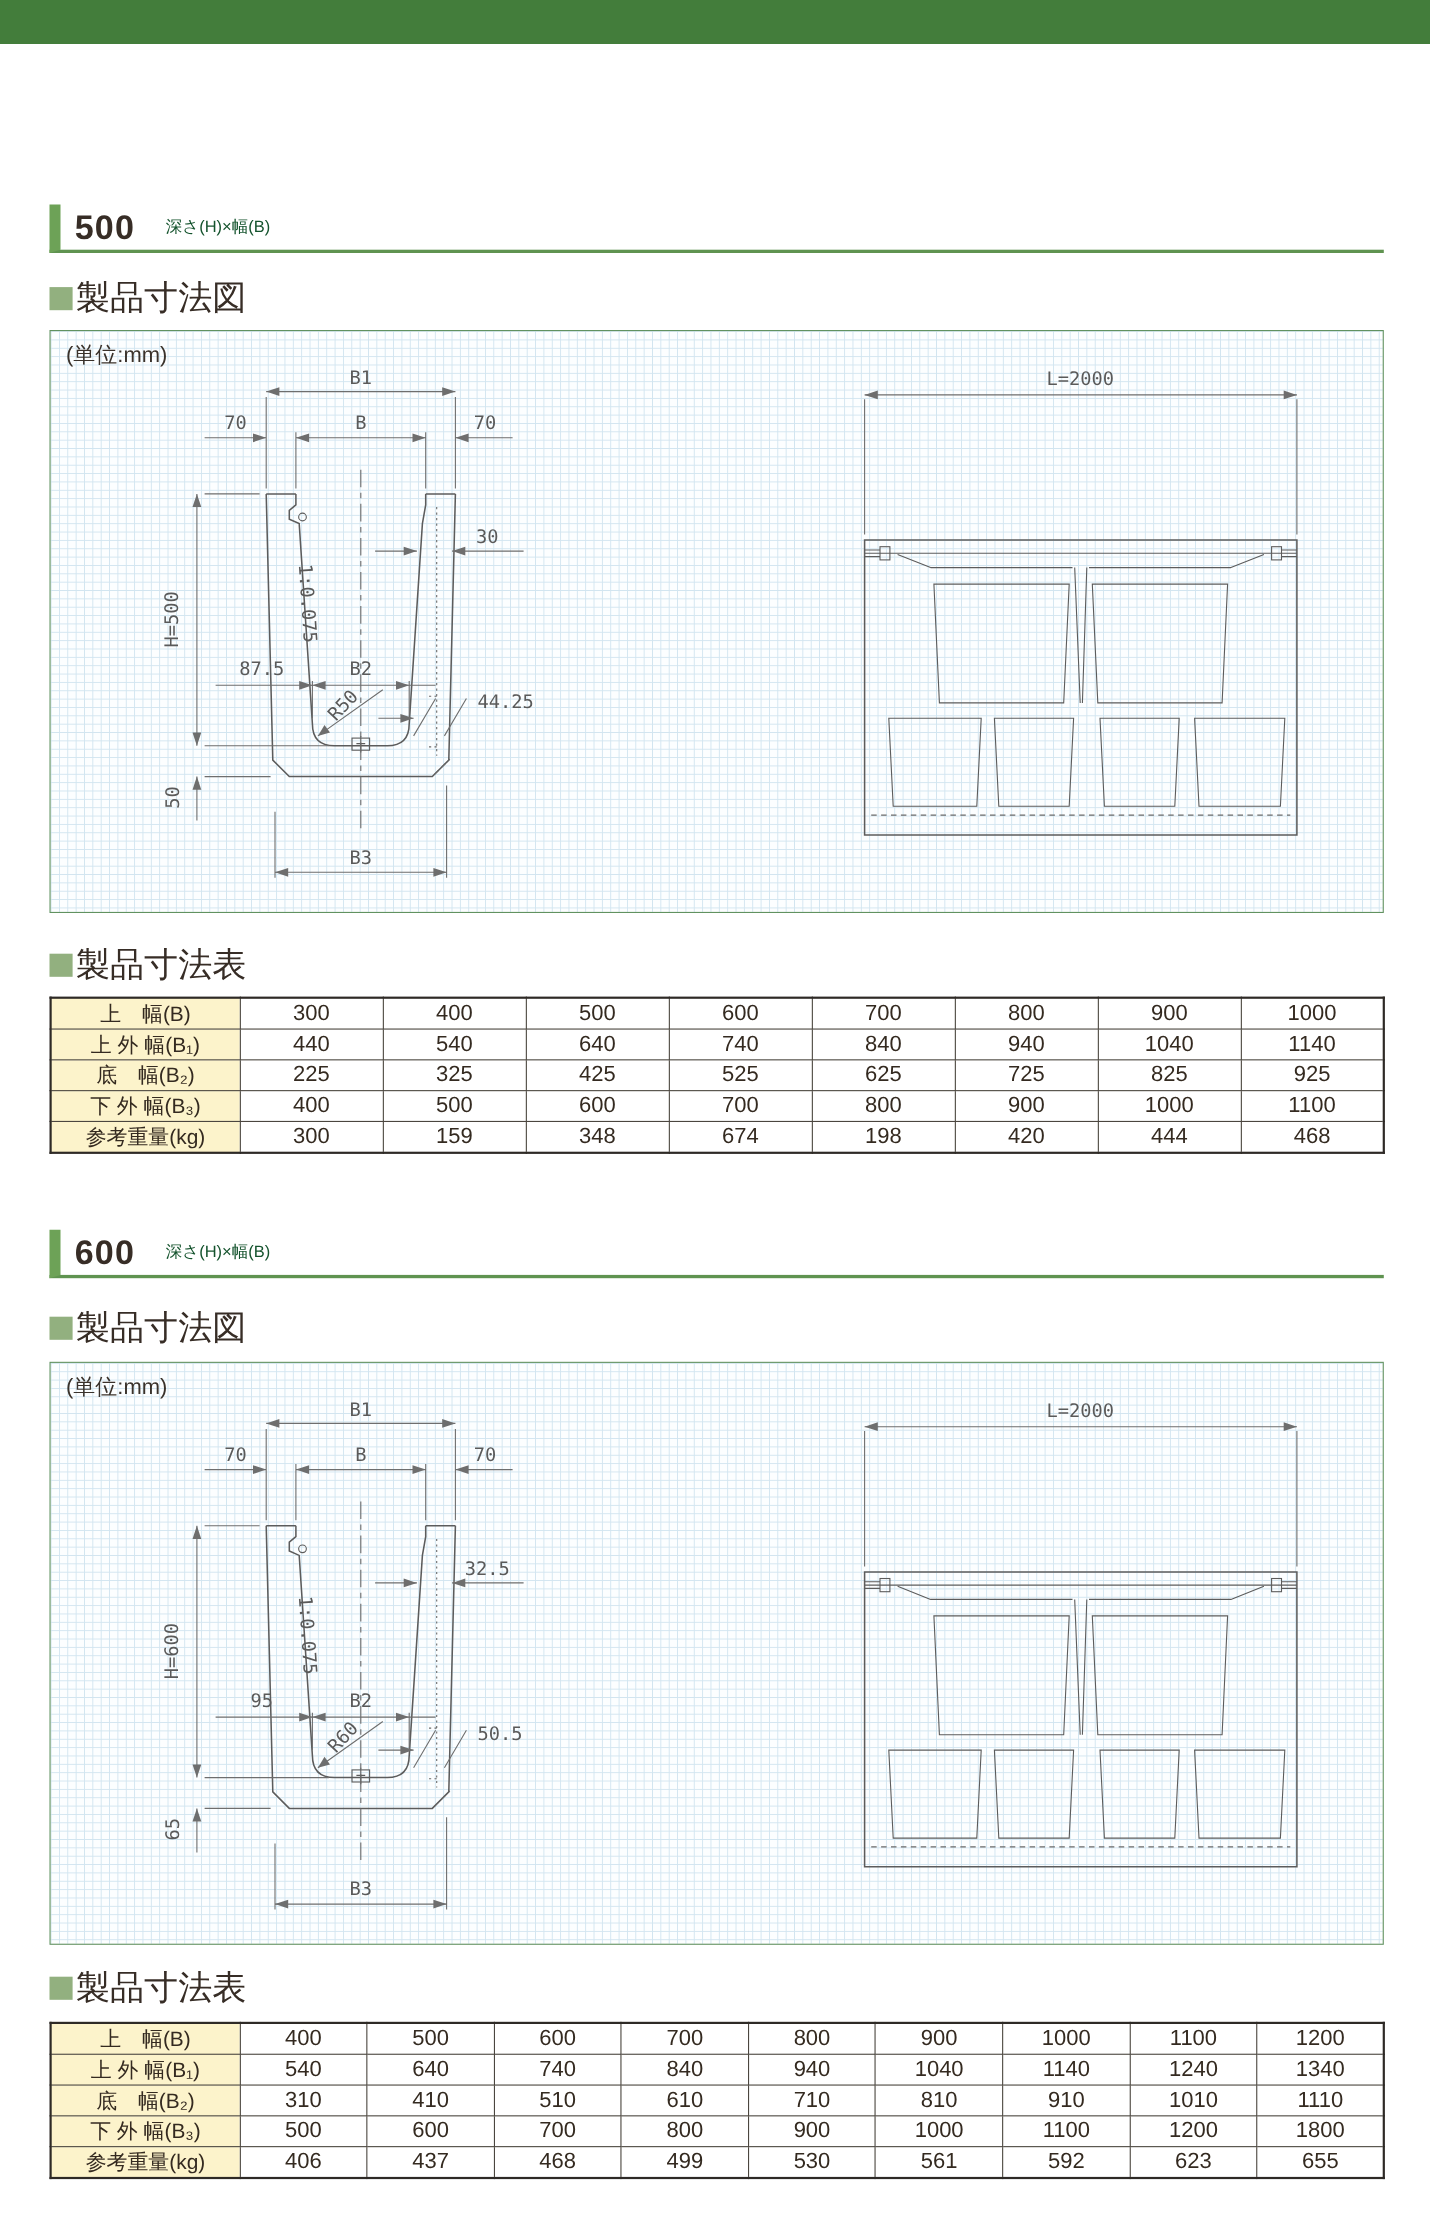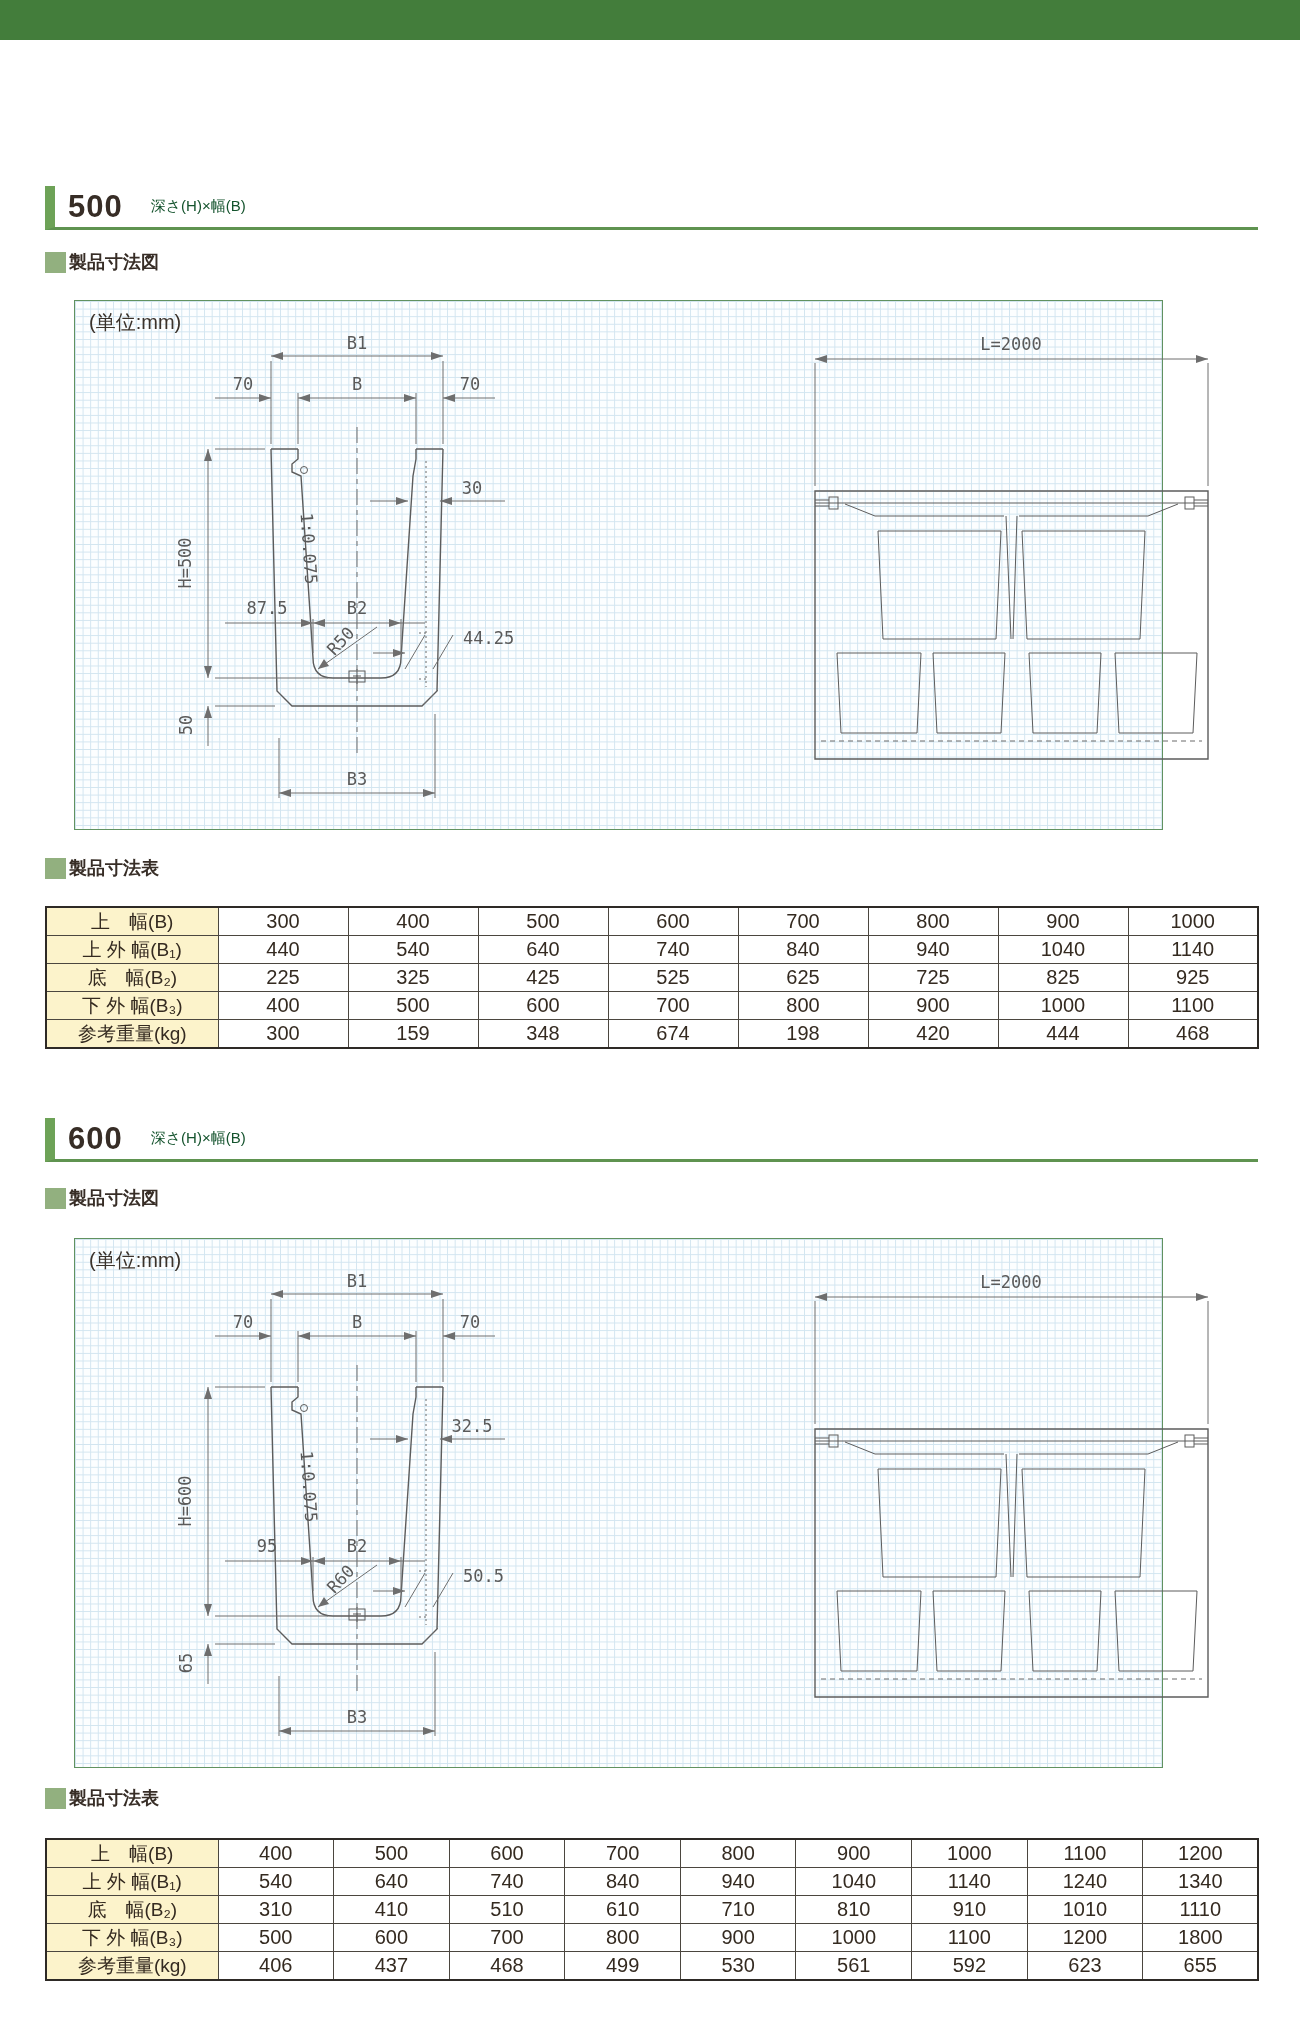--- a/index.html
+++ b/index.html
@@ -7,28 +7,28 @@
        font-family:"Liberation Sans","DejaVu Sans",sans-serif;color:#352b23;}
   .topbar{position:absolute;left:0;top:0;width:1300px;height:40px;background:#437d3b;}
 
   .sechead{position:absolute;left:45px;width:1213px;height:44px;box-sizing:border-box;
            border-left:10px solid #6da257;border-bottom:3px solid #5f9350;
            display:flex;align-items:center;gap:28px;padding-left:13px;}
   .sechead .num{font-size:31px;font-weight:600;letter-spacing:1px;color:#372d26;}
   .sechead .ttl{font-size:15px;font-weight:normal;color:#14532d;}
 
   .sublabel{position:absolute;left:45px;display:flex;align-items:center;gap:3px;
-            font-size:18px;font-weight:bold;color:#372d26;justify-content:center;}
+            font-size:31px;font-weight:normal;color:#372d26;justify-content:center;}
   .sq{width:21px;height:21px;background:#92b07f;flex:0 0 auto;}
 
-  .box{position:absolute;left:45px;width:1089px;height:530px;box-sizing:border-box;
+  .box{position:absolute;left:45px;width:1213px;height:530px;box-sizing:border-box;
        border:1px solid #619260;background-color:#fcfeff;
        background-image:linear-gradient(to right,#d2e5f0 1px,transparent 1px),
                         linear-gradient(to bottom,#d2e5f0 1px,transparent 1px);
-       background-size:7.6px 7.6px;margin-left:29px;}
+       background-size:7.6px 7.6px;}
   .unit{position:absolute;left:14px;top:8px;font-size:20px;color:#3a322b;}
   .draw{position:absolute;left:0;top:0;width:1211px;height:528px;}
 
   .dim{stroke:#6e6e6e;fill:none;stroke-width:1;}
   .solid{stroke:#5c5c5c;fill:none;stroke-width:1.4;}
   .thin{stroke:#5c5c5c;fill:none;stroke-width:1;}
   .hid{stroke:#6a6a6a;fill:none;stroke-width:1;stroke-dasharray:2,3;}
   .dsh{stroke:#6a6a6a;fill:none;stroke-width:1;stroke-dasharray:5,4;}
   .cl{stroke:#6a6a6a;fill:none;stroke-width:1;stroke-dasharray:16,5,5,5;}
   .arr{fill:#6e6e6e;stroke:none;}

